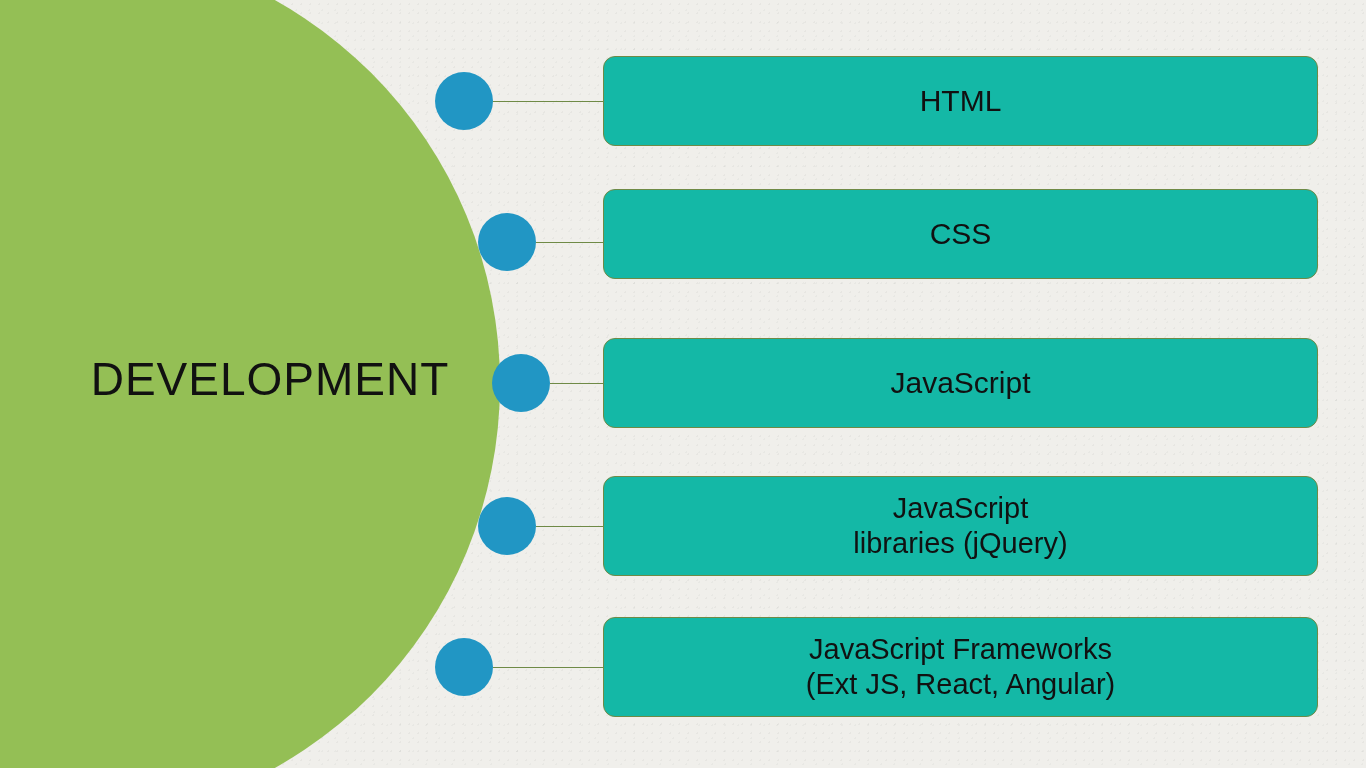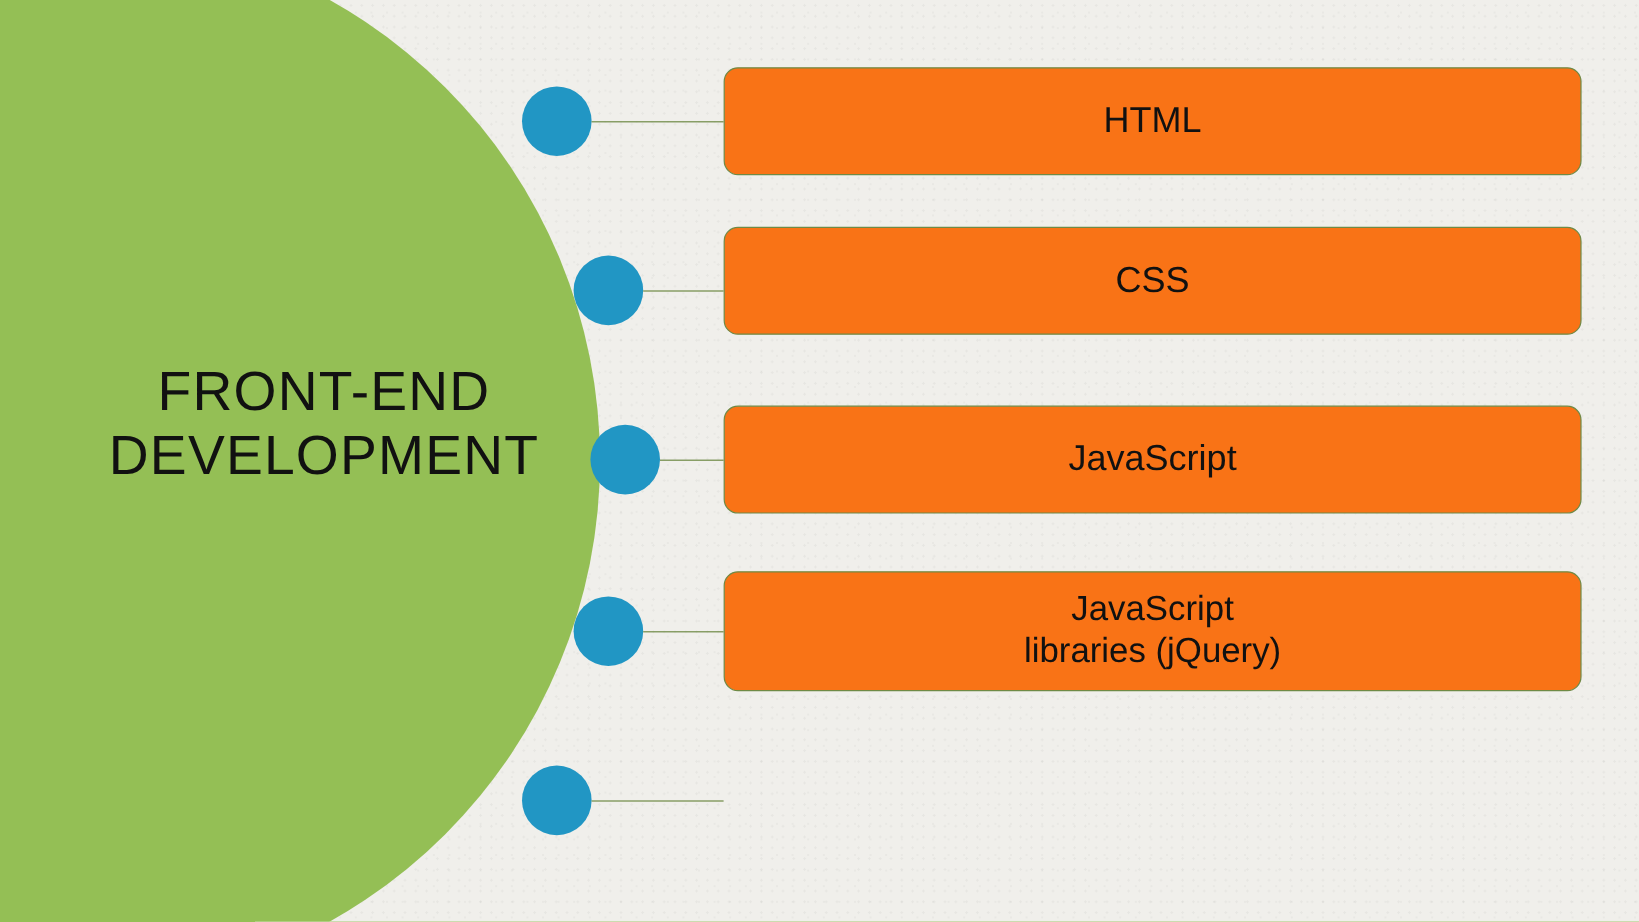--- a/index.html
+++ b/index.html
@@ -55,21 +55,21 @@
   }
   .connector {
     position: absolute;
     height: 0;
     border-top: 1px solid #6f8a46;
   }
   .skill-box {
     position: absolute;
     left: 603px;
     width: 715px;
-    background: #f97316;
+    background: #14b8a6;
     border: 1.5px solid #6f8a46;
     border-radius: 12px;
     display: flex;
     align-items: center;
     justify-content: center;
     text-align: center;
     color: #111;
     font-size: 30px;
     line-height: 1.2;
     padding: 8px 20px;
@@ -78,21 +78,21 @@
   .skill-box.two-line { height: 100px; font-size: 29px; }
 </style>
 </head>
 <body>
 
 <div class="stage">
 
   <div class="main-circle"></div>
 
   <div class="title">
-    <span>FRONT-END</span><br>
+    <br>
     <span>DEVELOPMENT</span>
   </div>
 
   <div class="dot" style="left:435px; top:72px;"></div>
   <div class="connector" style="left:493px; top:101px; width:110px;"></div>
   <div class="skill-box one-line" style="top:56px;">
     <span>HTML</span>
   </div>
 
   <div class="dot" style="left:478px; top:213px;"></div>
@@ -108,14 +108,17 @@
   </div>
 
   <div class="dot" style="left:478px; top:497px;"></div>
   <div class="connector" style="left:536px; top:526px; width:67px;"></div>
   <div class="skill-box two-line" style="top:476px;">
     <span>JavaScript<br>libraries (jQuery)</span>
   </div>
 
   <div class="dot" style="left:435px; top:638px;"></div>
   <div class="connector" style="left:493px; top:667px; width:110px;"></div>
+  <div class="skill-box two-line" style="top:617px;">
+    <span>JavaScript Frameworks<br>(Ext JS, React, Angular)</span>
+  </div>
 
 </div>
 
 </body></html>

